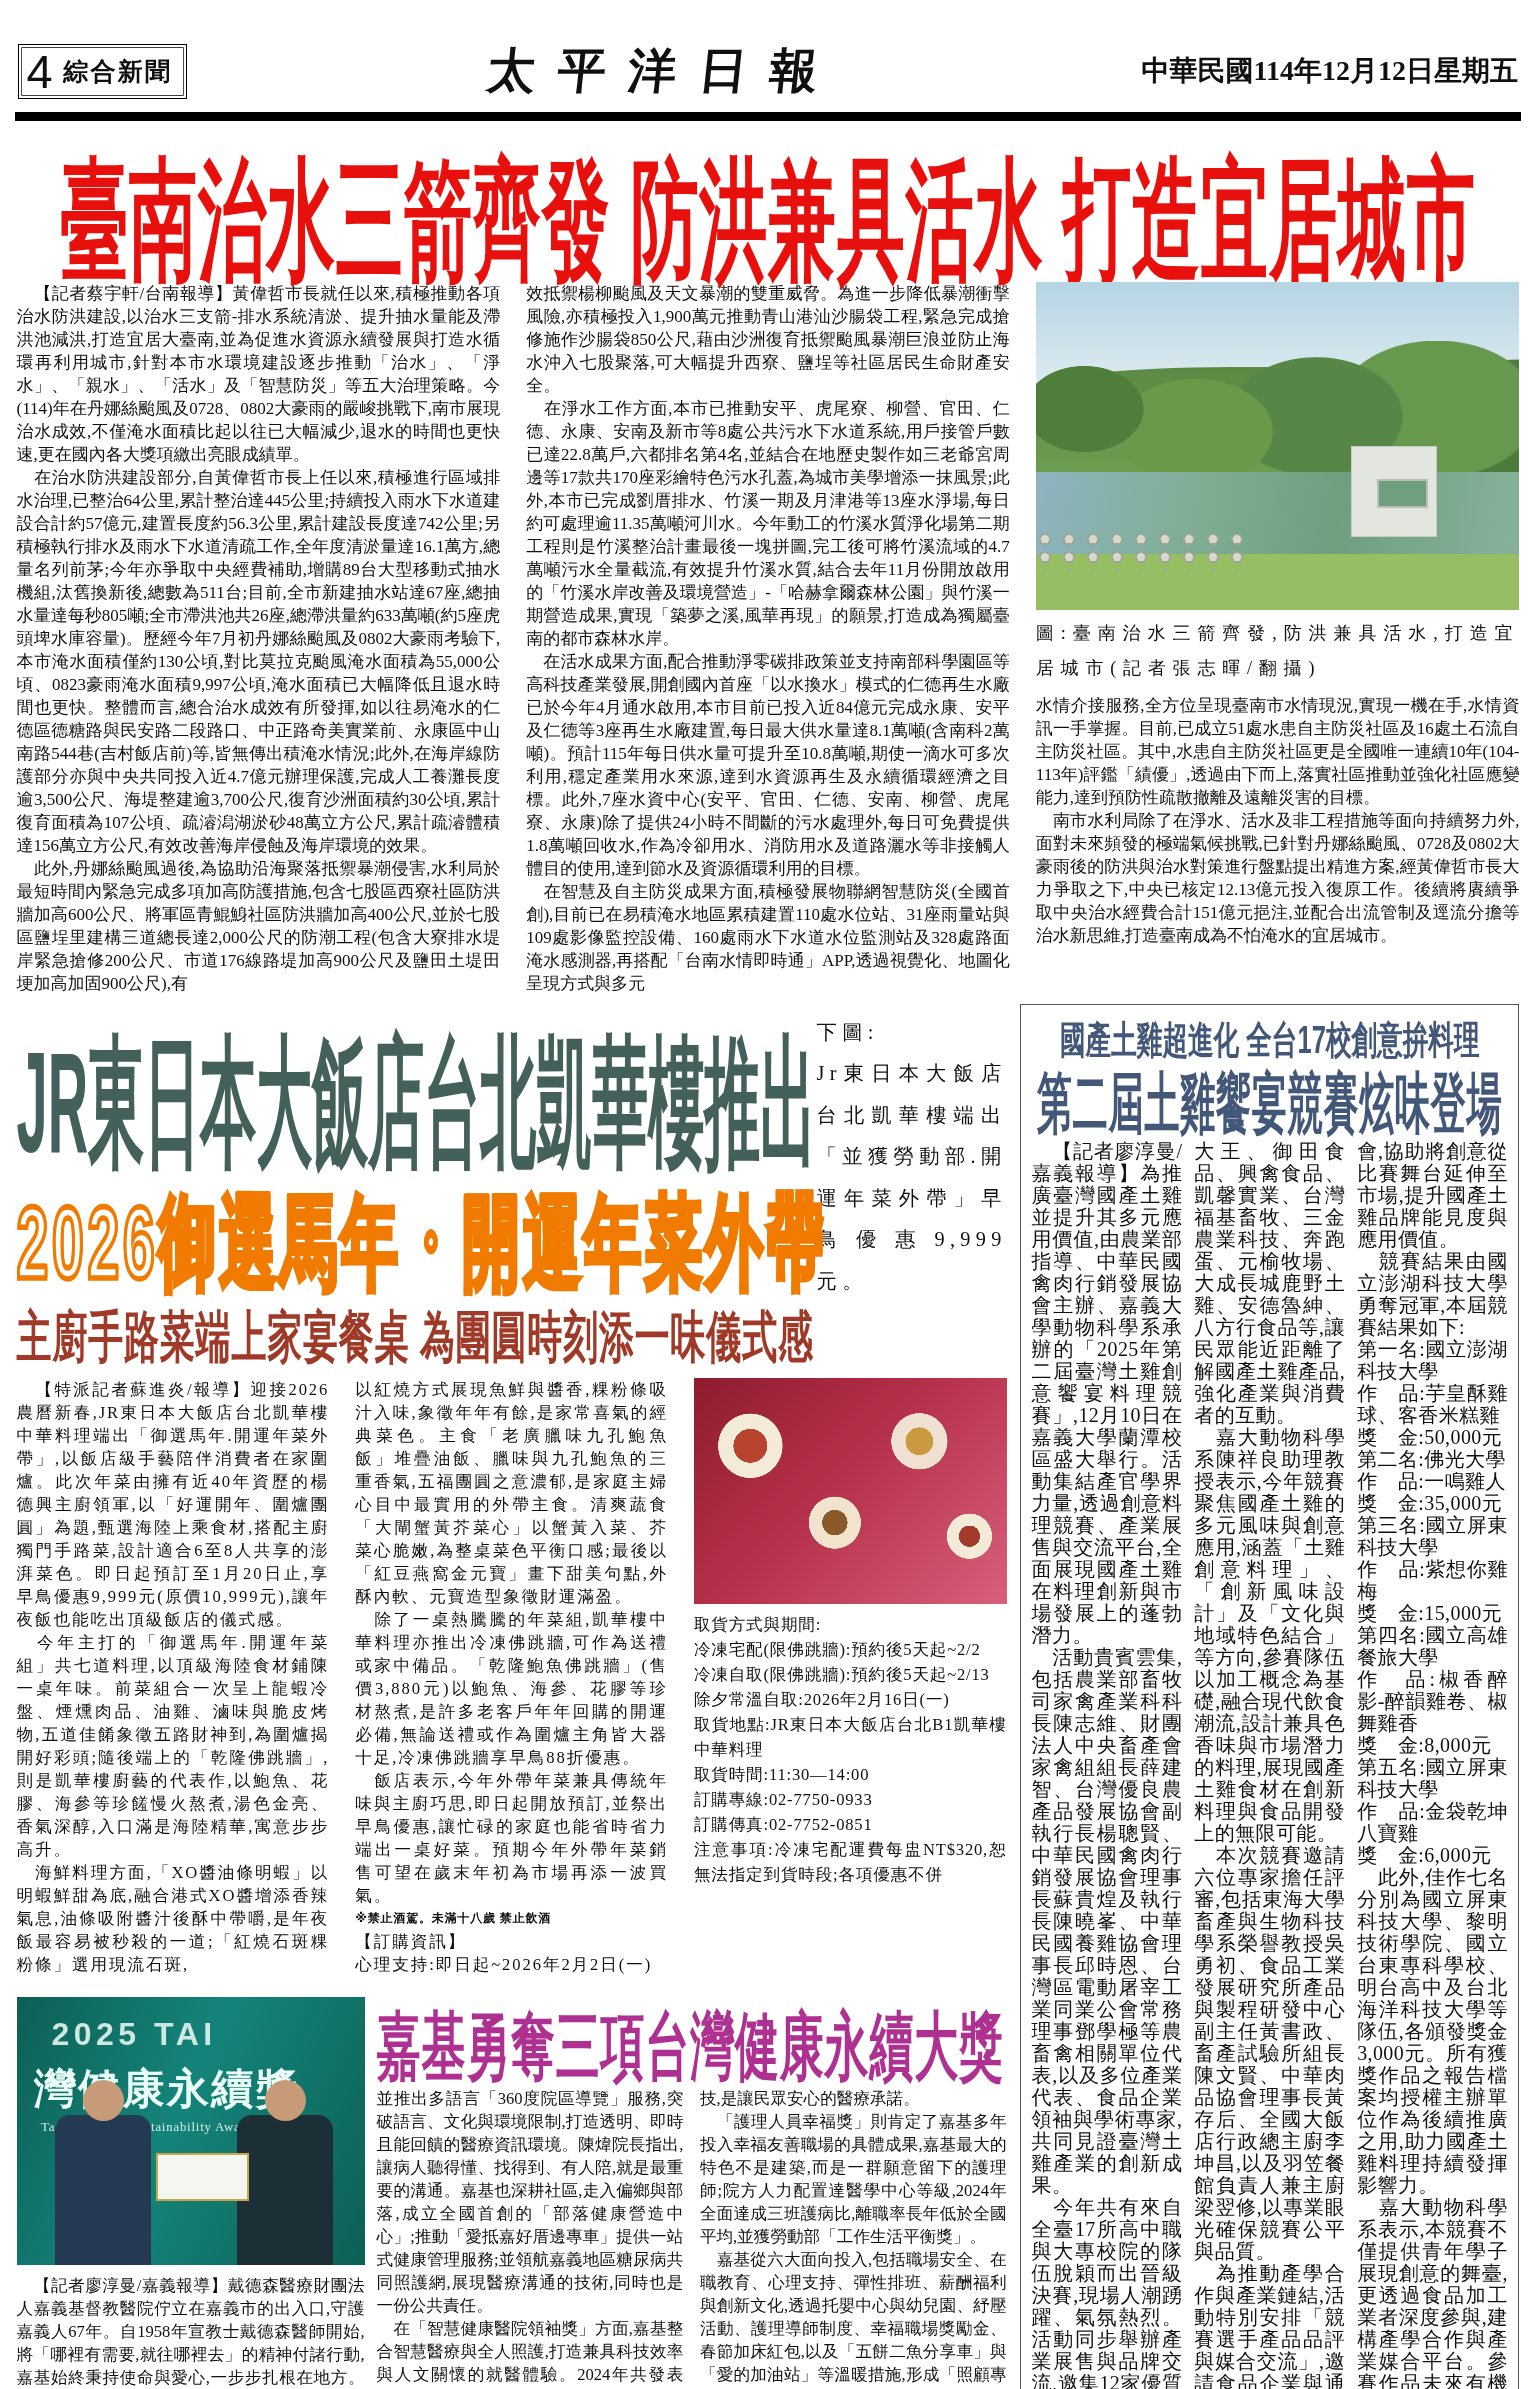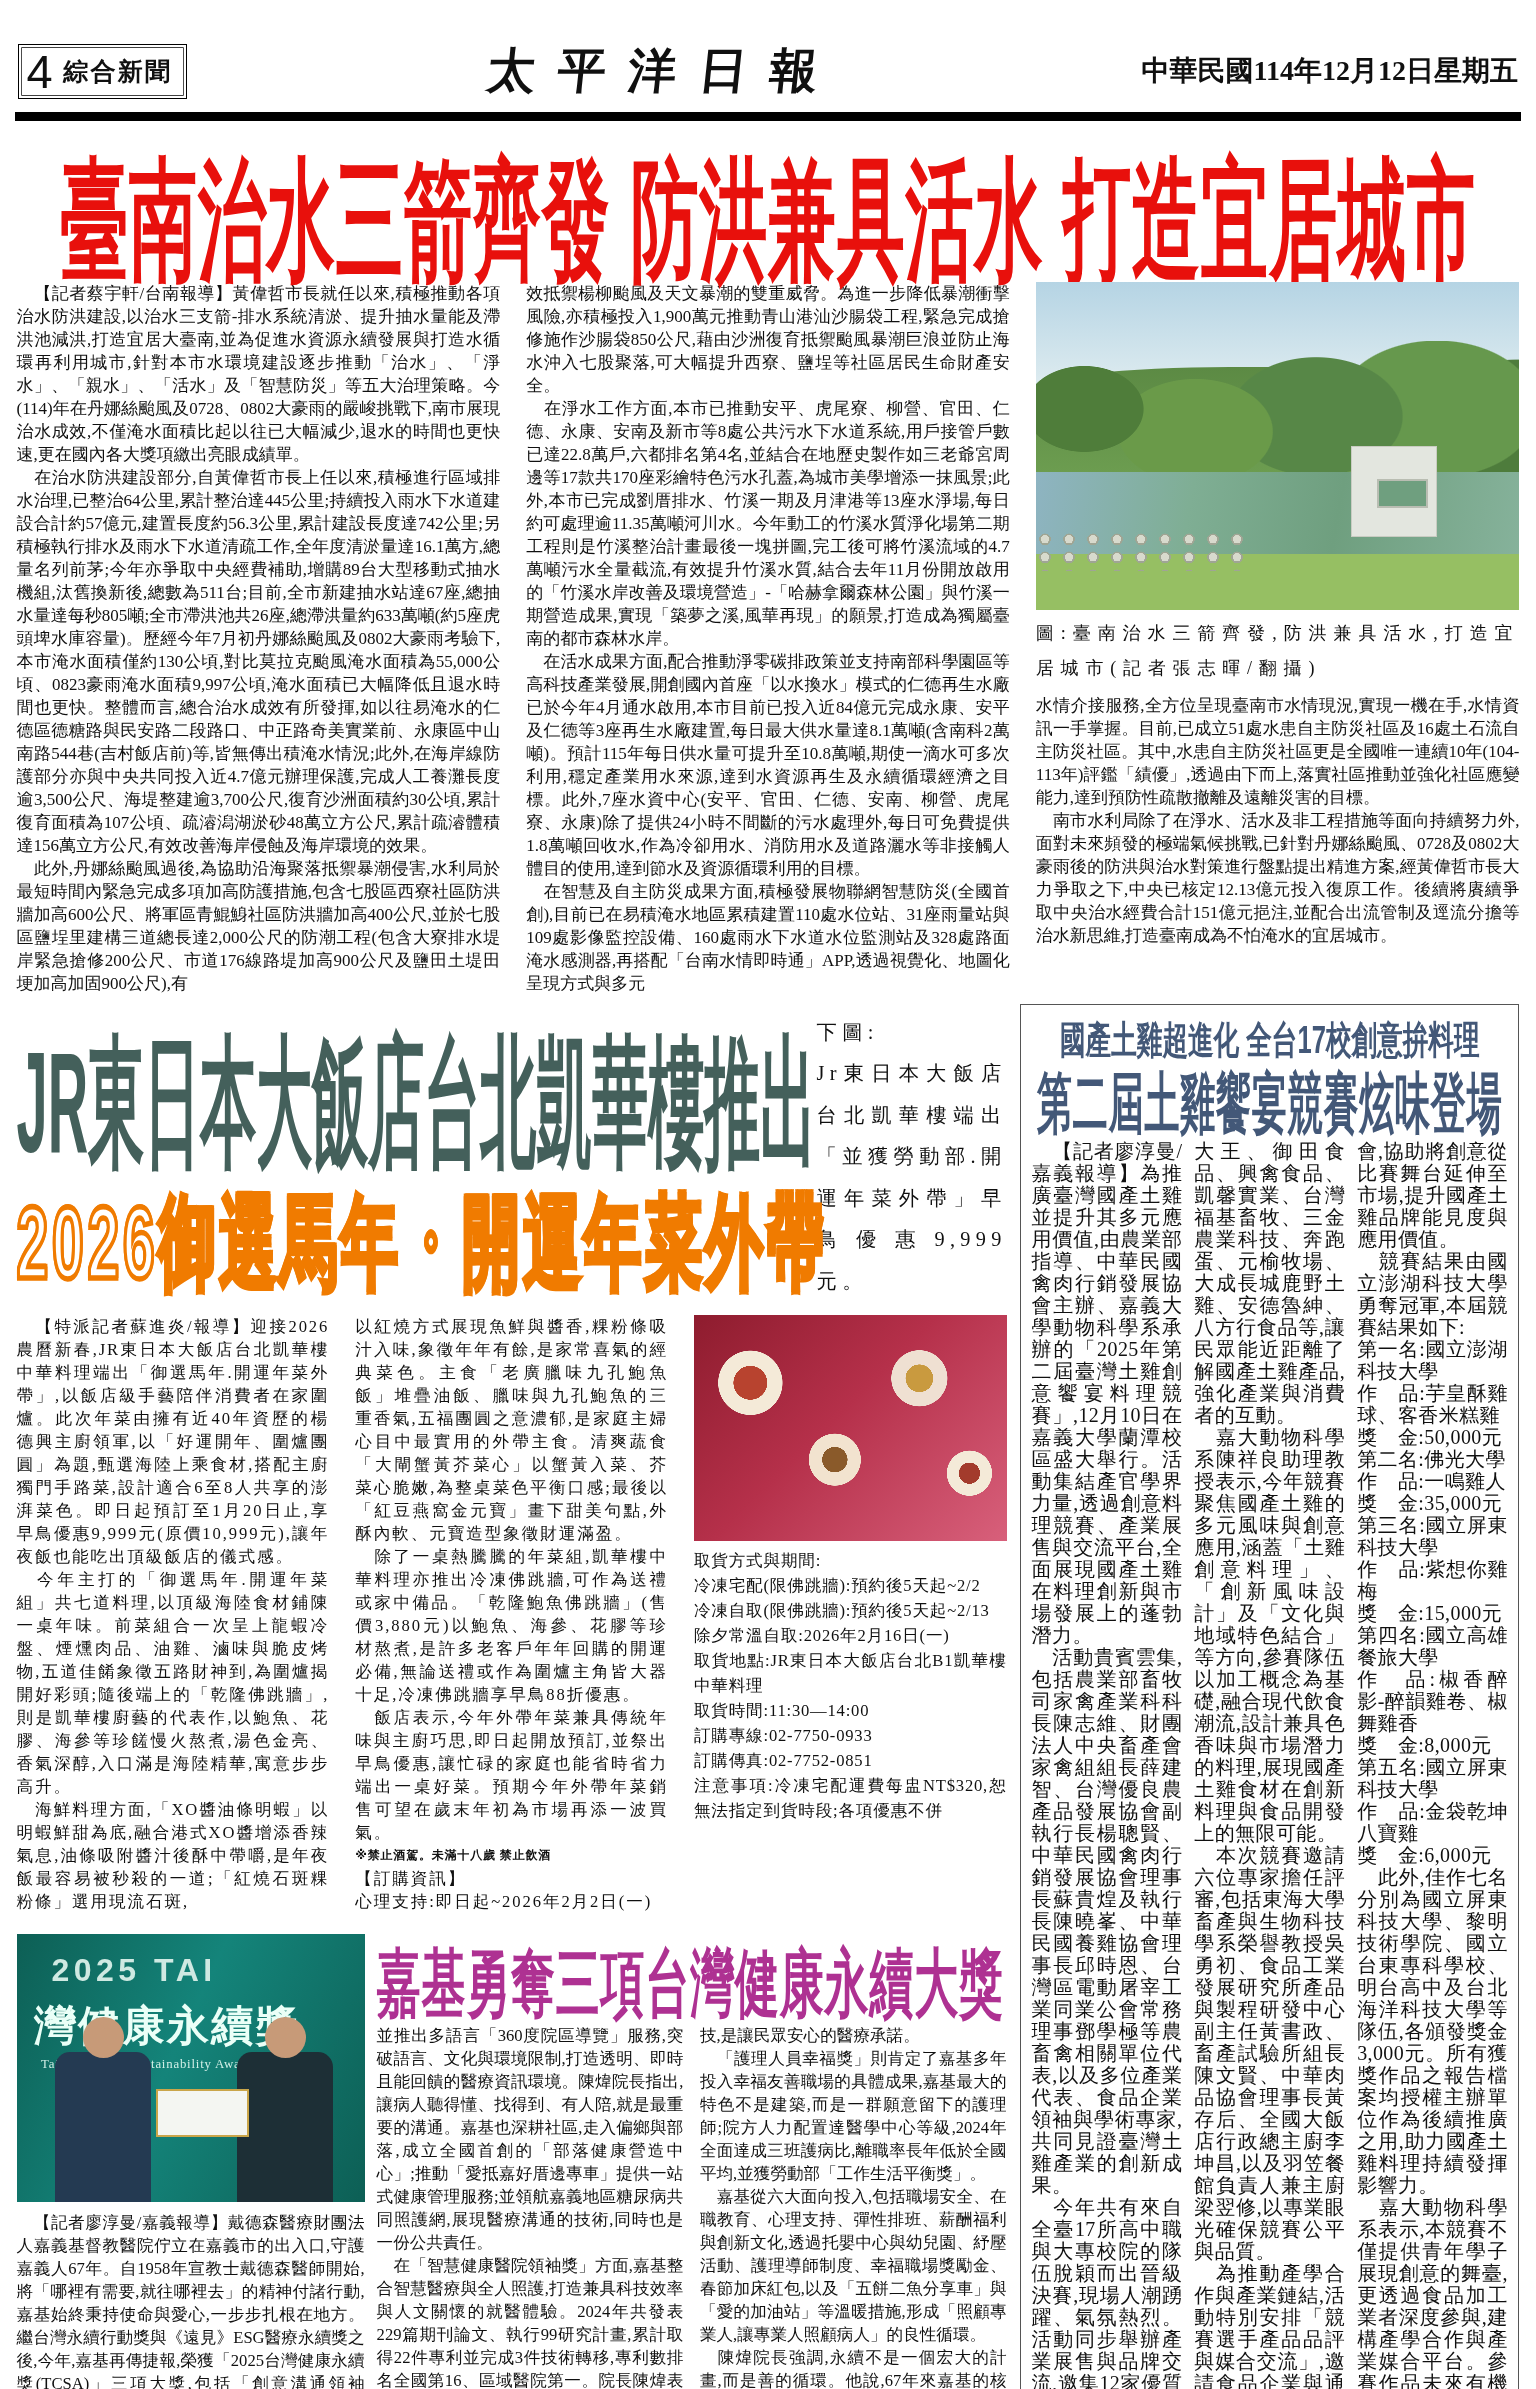--- a/index.html
+++ b/index.html
@@ -162,20 +162,23 @@
 
       <section>
         <div class="jrheadrow">
           <div class="jrheads">
             <div class="jrh1 h">
               <span class="stretch">JR東日本大飯店台北凱華樓推出</span>
             </div>
             <div class="jrh2 h">
               <span class="stretch">2026御選馬年・開運年菜外帶</span>
             </div>
+            <div class="jrh3 h">
+              <span class="stretch">主廚手路菜端上家宴餐桌 為團圓時刻添一味儀式感</span>
+            </div>
           </div>
           <div class="jrside flow">下圖:
 Jr東日本大飯店台北凱華樓端出「並獲勞動部.開運年菜外帶」早鳥優惠9,999元。</div>
         </div>
         <div class="cols3 jrbody">
           <div class="col flow jrtxt">　【特派記者蘇進炎/報導】迎接2026農曆新春,JR東日本大飯店台北凱華樓中華料理端出「御選馬年.開運年菜外帶」,以飯店級手藝陪伴消費者在家圍爐。此次年菜由擁有近40年資歷的楊德興主廚領軍,以「好運開年、圍爐團圓」為題,甄選海陸上乘食材,搭配主廚獨門手路菜,設計適合6至8人共享的澎湃菜色。即日起預訂至1月20日止,享早鳥優惠9,999元(原價10,999元),讓年夜飯也能吃出頂級飯店的儀式感。
 　今年主打的「御選馬年.開運年菜組」共七道料理,以頂級海陸食材鋪陳一桌年味。前菜組合一次呈上龍蝦冷盤、煙燻肉品、油雞、滷味與脆皮烤物,五道佳餚象徵五路財神到,為圍爐揭開好彩頭;隨後端上的「乾隆佛跳牆」,則是凱華樓廚藝的代表作,以鮑魚、花膠、海參等珍饈慢火熬煮,湯色金亮、香氣深醇,入口滿是海陸精華,寓意步步高升。
 　海鮮料理方面,「XO醬油條明蝦」以明蝦鮮甜為底,融合港式XO醬增添香辣氣息,油條吸附醬汁後酥中帶嚼,是年夜飯最容易被秒殺的一道;「紅燒石斑粿粉條」選用現流石斑,</div>
           <div class="col">
             <div class="flow jrtxt">以紅燒方式展現魚鮮與醬香,粿粉條吸汁入味,象徵年年有餘,是家常喜氣的經典菜色。主食「老廣臘味九孔鮑魚飯」堆疊油飯、臘味與九孔鮑魚的三重香氣,五福團圓之意濃郁,是家庭主婦心目中最實用的外帶主食。清爽蔬食「大閘蟹黃芥菜心」以蟹黃入菜、芥菜心脆嫩,為整桌菜色平衡口感;最後以「紅豆燕窩金元寶」畫下甜美句點,外酥內軟、元寶造型象徵財運滿盈。

